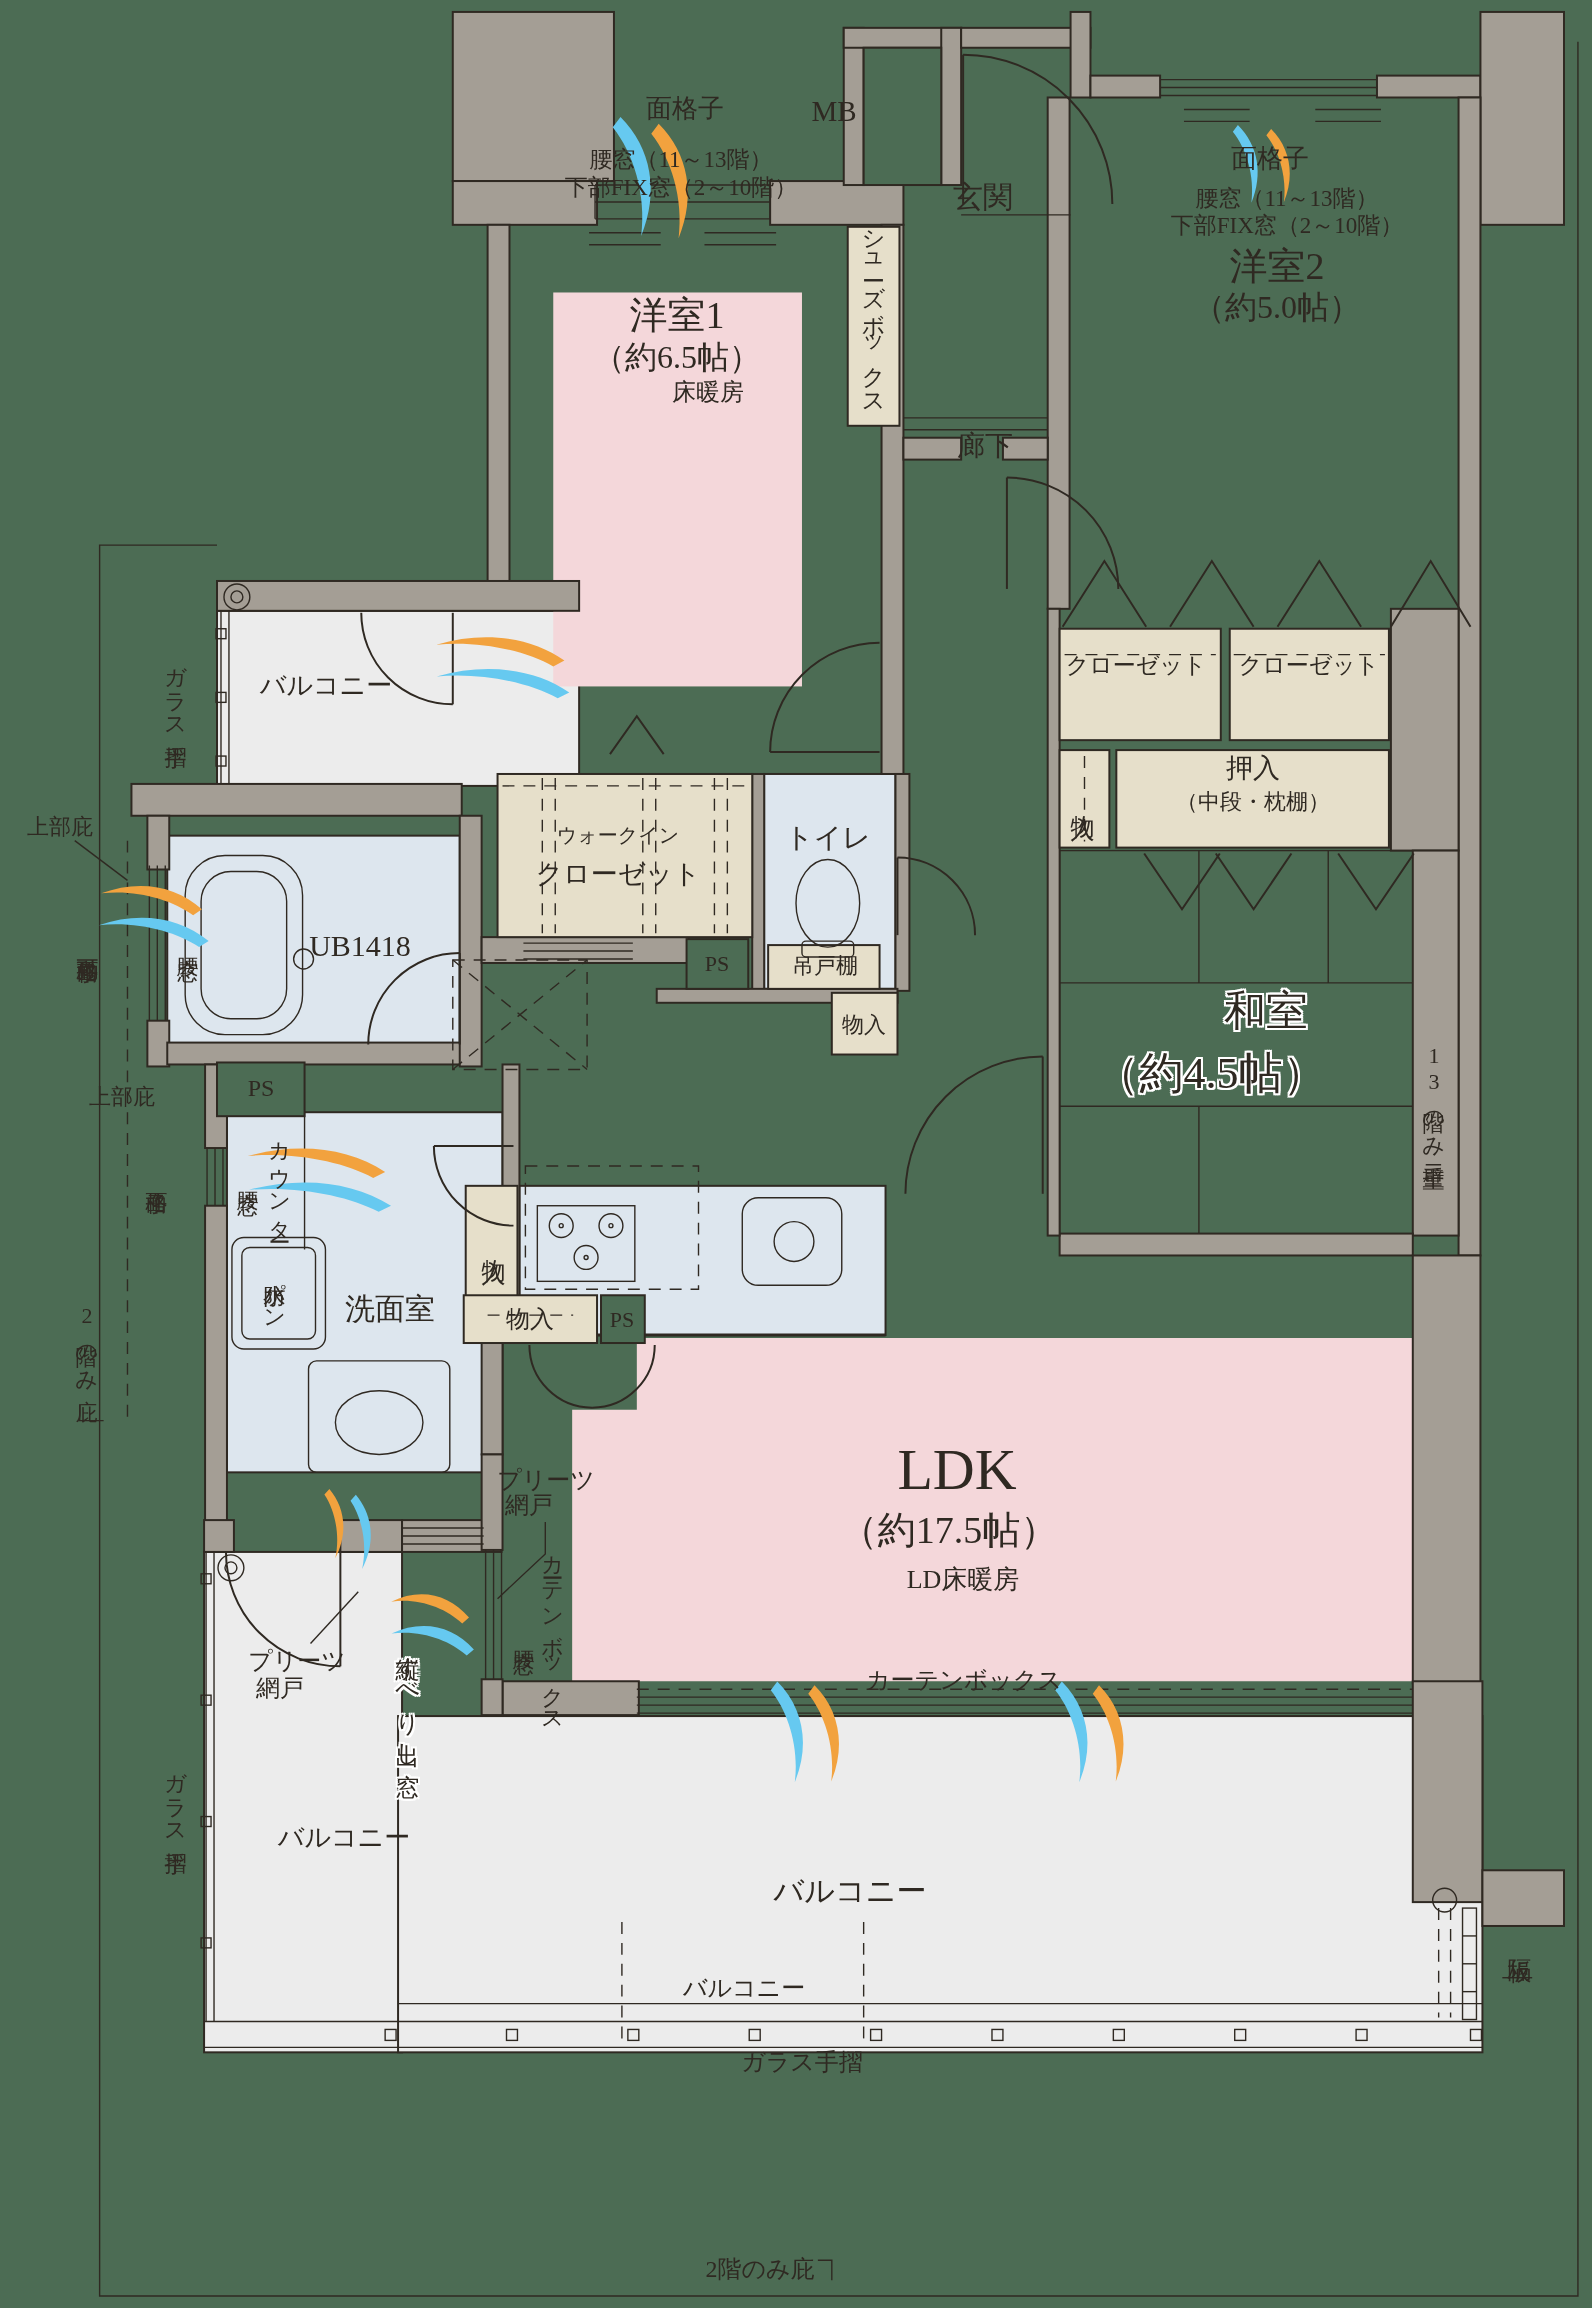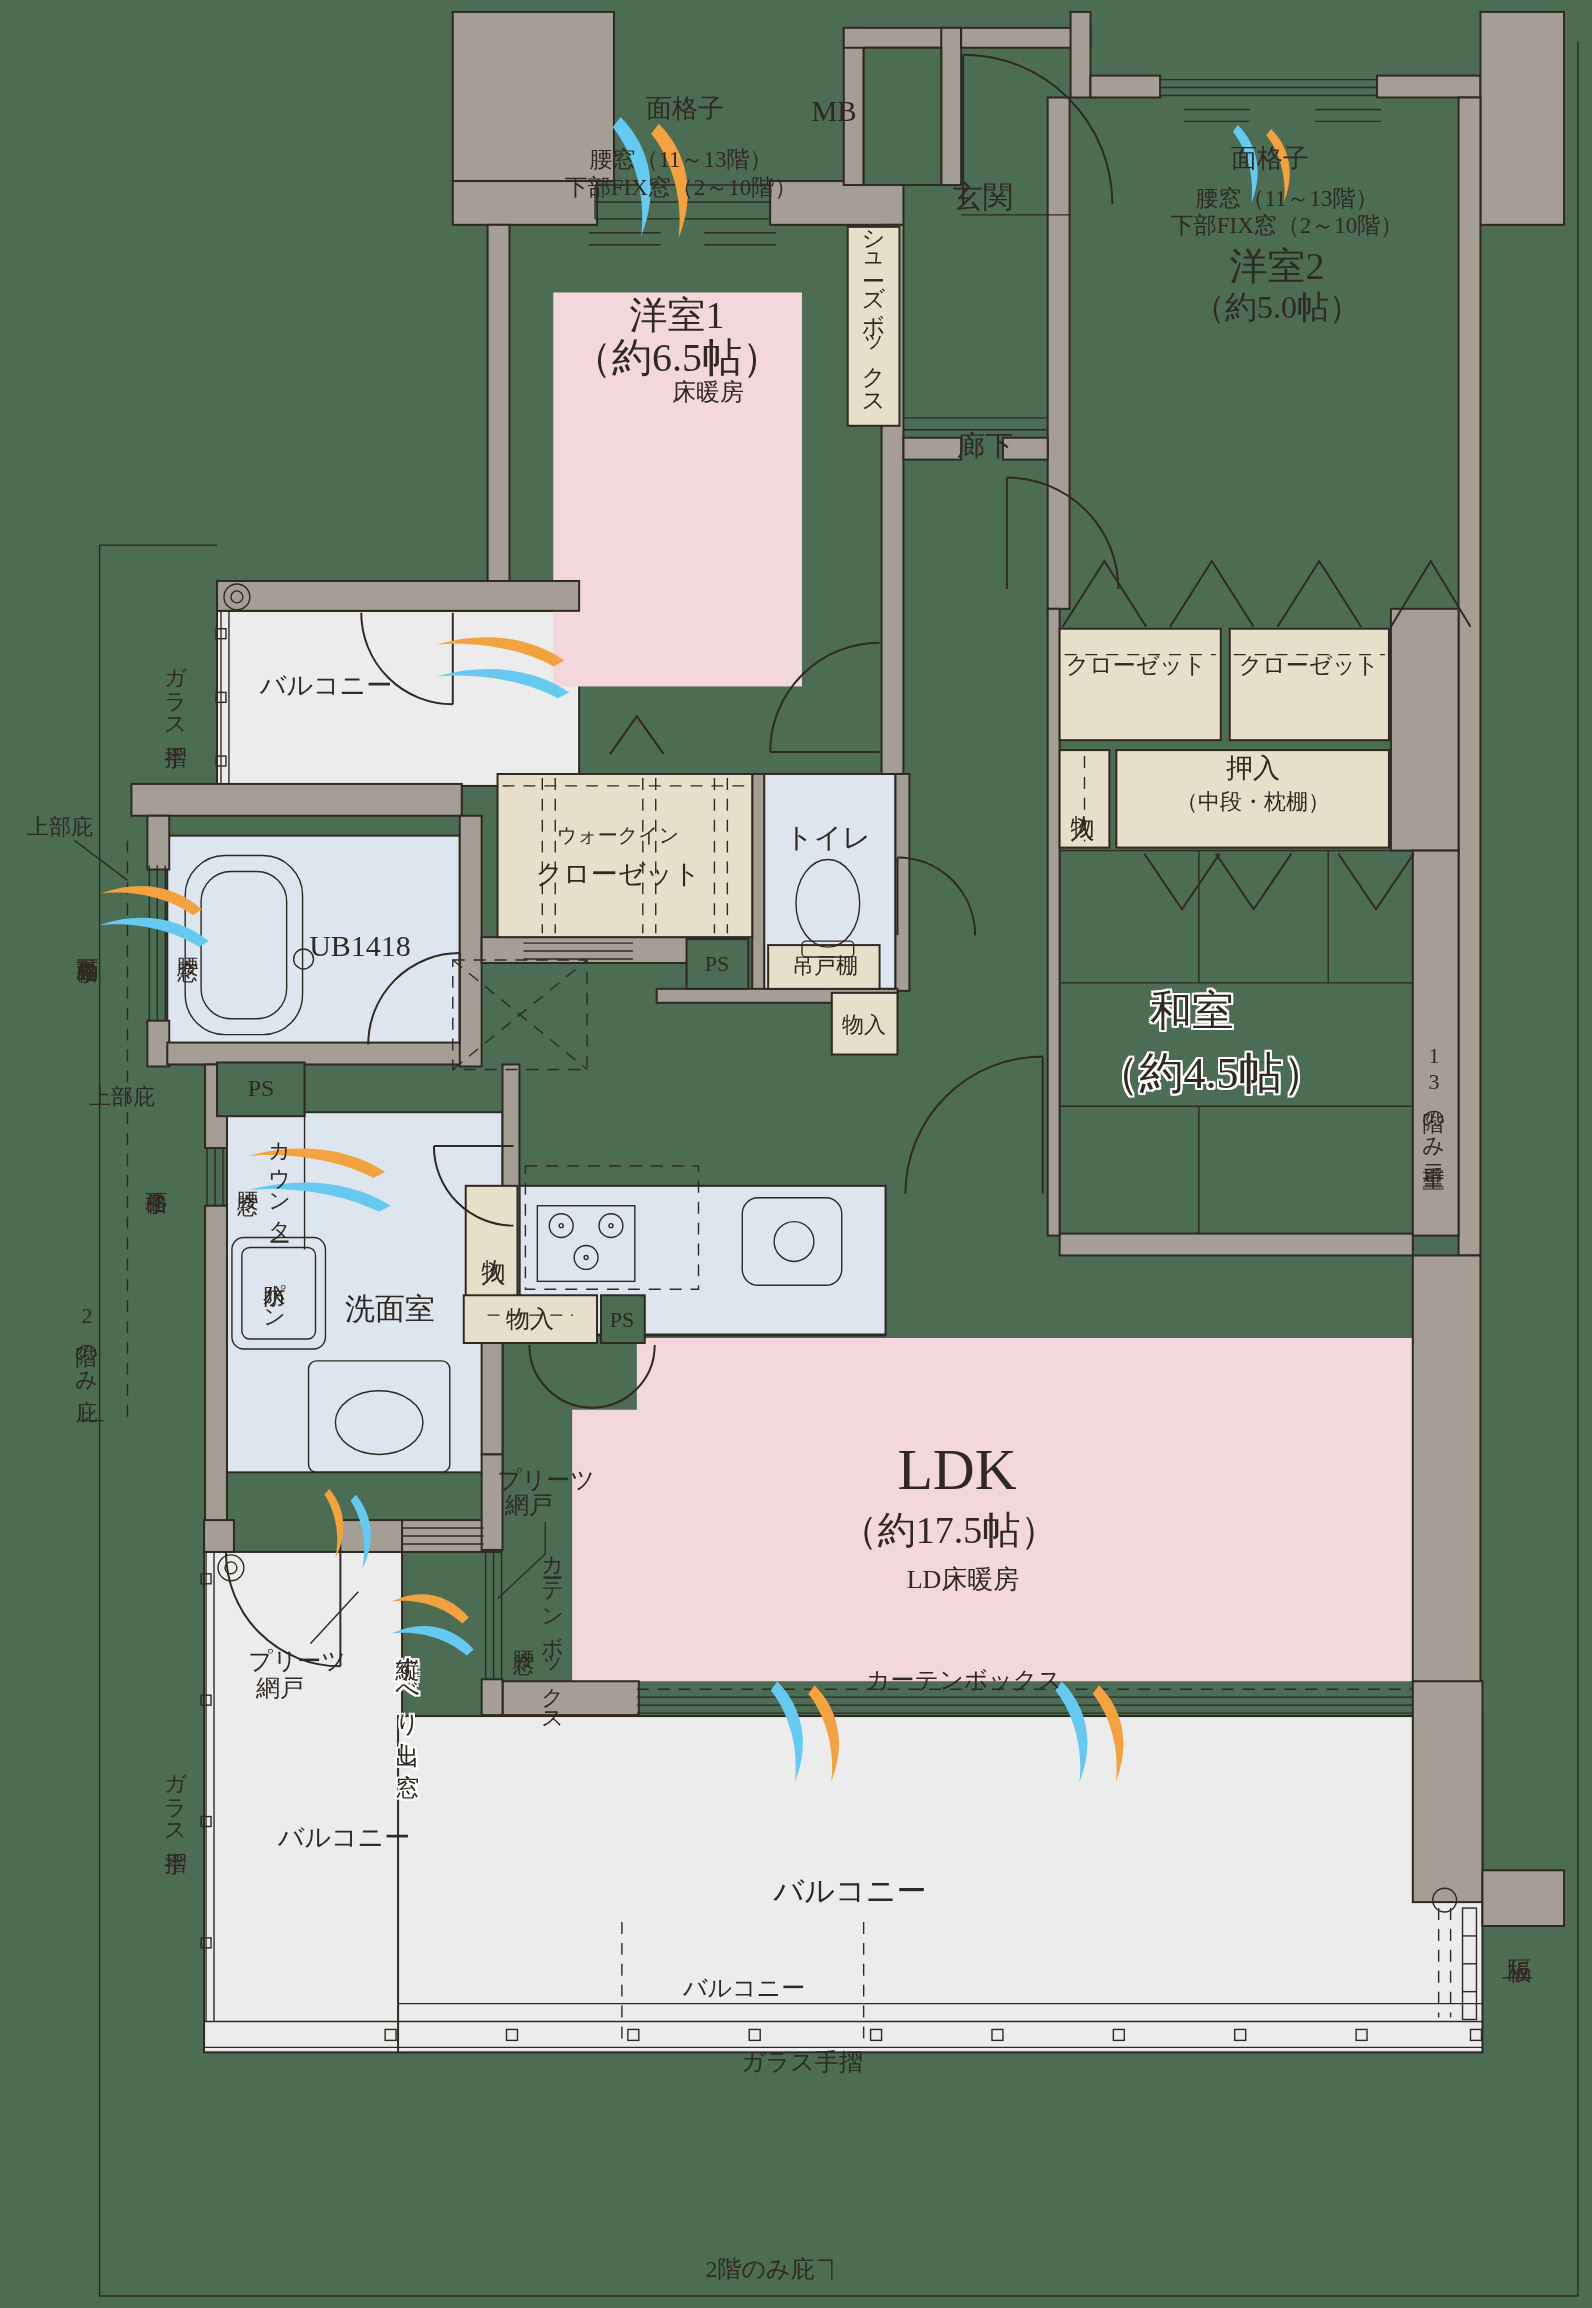--- a/index.html
+++ b/index.html
@@ -403,29 +403,29 @@
 <div class="lb" style="left:681px;top:188px;font-size:23px">下部FIX窓（2～10階）</div>
 <div class="lb" style="left:834px;top:111px;font-size:29px">MB</div>
 <div class="lb" style="left:983px;top:197px;font-size:30px">玄関</div>
 <div class="lb v" style="left:873px;top:310px;font-size:23px">シューズボックス</div>
 <div class="lb" style="left:1270px;top:159px;font-size:26px">面格子</div>
 <div class="lb" style="left:1287px;top:199px;font-size:23px">腰窓（11～13階）</div>
 <div class="lb" style="left:1287px;top:226px;font-size:23px">下部FIX窓（2～10階）</div>
 <div class="lb" style="left:1277px;top:267px;font-size:38px">洋室2</div>
 <div class="lb" style="left:1277px;top:308px;font-size:32px">（約5.0帖）</div>
 <div class="lb" style="left: 677px;top:316px;font-size:38px">洋室1</div>
-<div class="lb" style="left: 677px;top:358px;font-size:40px">（約6.5帖）</div>
+<div class="lb" style="left: 677px;top:358px;font-size:32px">（約6.5帖）</div>
 <div class="lb" style="left: 708px;top:393px;font-size:24px">床暖房</div>
 <div class="lb" style="left:985px;top:446px;font-size:28px">廊下</div>
 <div class="lb" style="left:1136px;top:666px;font-size:23px">クローゼット</div>
 <div class="lb" style="left:1309px;top:666px;font-size:23px">クローゼット</div>
 <div class="lb v" style="left:1082px;top:797px;font-size:24px">物入</div>
 <div class="lb" style="left:1253px;top:768px;font-size:27px">押入</div>
 <div class="lb" style="left:1253px;top:802px;font-size:22px">（中段・枕棚）</div>
-<div class="lb halo" style="left:1192px;top:1011px;font-size:42px">和室</div>
+<div class="lb halo" style="left:1266px;top:1011px;font-size:42px">和室</div>
 <div class="lb halo" style="left:1211px;top:1074px;font-size:44px">（約4.5帖）</div>
 <div class="lb v" style="left:1434px;top:1097px;font-size:22px">13階のみ二重壁</div>
 <div class="lb" style="left:326px;top:686px;font-size:26px">バルコニー</div>
 <div class="lb v" style="left:176px;top:691px;font-size:22px">ガラス手摺</div>
 <div class="lb" style="left:60px;top:827px;font-size:22px">上部庇</div>
 <div class="lb v" style="left:88px;top:944px;font-size:22px">可動面格子</div>
 <div class="lb v" style="left:188px;top:942px;font-size:22px">腰窓</div>
 <div class="lb" style="left:360px;top:946px;font-size:30px">UB1418</div>
 <div class="lb" style="left:261px;top:1089px;font-size:24px">PS</div>
 <div class="lb" style="left:618px;top:835px;font-size:20px">ウォークイン</div>

